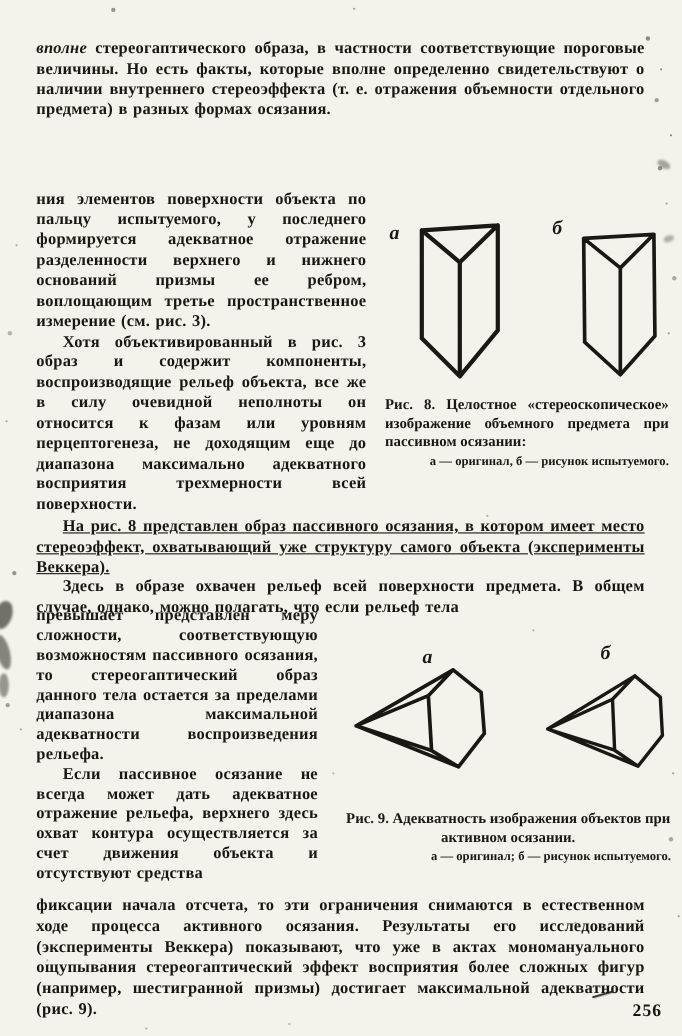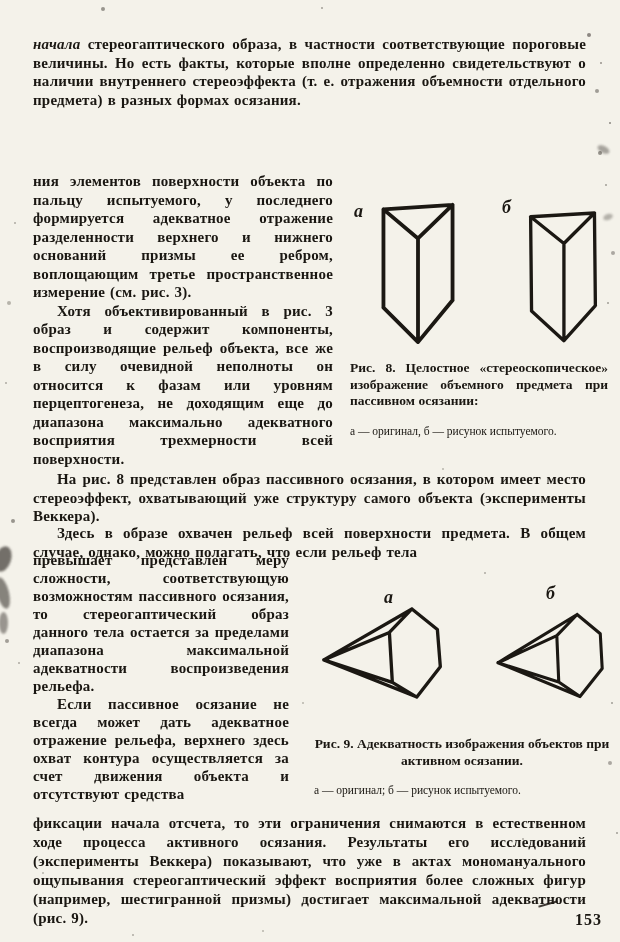--- a/index.html
+++ b/index.html
@@ -20,21 +20,21 @@
     letter-spacing:.2px;
     word-spacing:1px;
   }
   .indent{text-indent:24px;}
   .lead-italic{font-style:italic;}
   
   #p1{left:33px;top:20px;width:553px;}
   #p2-full{left:33px;top:112px;width:553px;}
   #col-c{left:33px;top:172px;width:300px;}
   #col-c .para{margin:0 0 0 0;}
-  #p4-full{left:33px;top:455px;width:553px;}
+  #p4-full{left:33px;top:455px;width:553px;text-decoration:underline;}
   #p5-full{left:33px;top:509px;width:553px;}
   #col-e{left:33px;top:551px;width:256px;line-height:18px;}
   #p6-full{left:33px;top:799px;width:553px;line-height:19px;font-family:Liberation Serif, serif;}
   
   .figure{position:absolute;}
   #fig8{left:340px;top:184px;width:276px;height:268px;}
   #fig9{left:308px;top:578px;width:308px;height:215px;}
   .fig-label{
     position:absolute;
     font-style:italic;font-weight:bold;
@@ -43,24 +43,24 @@
   .drawing{position:absolute;}
   .drawing svg{display:block;}
   .caption{
     position:absolute;
     font-weight:bold;
     font-size:13.5px;line-height:16.5px;
     text-align:justify;
   }
   .caption.centered{text-align:center;}
   .legend{
-    font-weight:normal;
+    font-weight:bold;
     font-size:11.5px;line-height:15px;
-    text-align:left;
-    margin-top:14px;
+    text-align:right;
+    margin-top:3px;
     font-style:normal;
   }
   #page-number{
     position:absolute;left:575px;top:911px;
     font-size:16px;font-weight:bold;letter-spacing:1px;
   }
   
   .speckles{
     position:absolute;left:0;top:0;width:2px;height:2px;background:transparent;border-radius:50%;
     box-shadow:
@@ -99,21 +99,21 @@
   #blob-right-1{left:597px;top:146px;width:13px;height:7px;transform:rotate(28deg);opacity:.6;}
   #blob-right-2{left:603px;top:214px;width:10px;height:6px;transform:rotate(-20deg);opacity:.5;}
   #pen-mark{left:538px;top:903px;width:20px;height:2px;background:rgba(30,25,20,.85);border-radius:2px;transform:rotate(-16deg);filter:blur(.4px);position:absolute;}
   svg .stroke{fill:none;stroke:#1b1813;stroke-linecap:round;stroke-linejoin:round;}
 </style>
 </head>
 <body>
 
 <div class="page">
 
-  <p class="txt" id="p1"><span class="lead-italic">начала</span> <span>стереогаптического образа, в частности соответствующие пороговые величины. Но есть факты, которые вполне определенно свидетельствуют о наличии внутреннего стереоэффекта (т. е. отражения объемности отдельного предмета) в разных формах осязания.</span></p>
+  <p class="txt" id="p1"><span class="lead-italic">вполне</span> <span>стереогаптического образа, в частности соответствующие пороговые величины. Но есть факты, которые вполне определенно свидетельствуют о наличии внутреннего стереоэффекта (т. е. отражения объемности отдельного предмета) в разных формах осязания.</span></p>
 
 
   <div class="txt" id="col-c">
     <div class="para">ния элементов поверхности объекта по пальцу испытуемого, у последнего формируется адекватное отражение разделенности верхнего и нижнего оснований призмы ее ребром, воплощающим третье пространственное измерение (см. рис. 3).</div>
     <div class="para indent">Хотя объективированный в рис. 3 образ и содержит компоненты, воспроизводящие рельеф объекта, все же в силу очевидной неполноты он относится к фазам или уровням перцептогенеза, не доходящим еще до диапазона максимально адекватного восприятия трехмерности всей поверхности.</div>
   </div>
 
   <div class="figure" id="fig8">
     <span class="fig-label" style="left:14px;top:18px;">а</span>
     <span class="fig-label" style="left:162px;top:14px;">б</span>
@@ -160,21 +160,21 @@
     </div>
 
     <div class="caption centered" style="left:6px;top:158px;width:296px;">
       <span>Рис. 9. Адекватность изображения объектов при активном осязании.</span>
       <div class="legend">а — оригинал; б — рисунок испытуемого.</div>
     </div>
   </div>
 
   <p class="txt" id="p6-full">фиксации начала отсчета, то эти ограничения снимаются в естественном ходе процесса активного осязания. Результаты его исследований (эксперименты Веккера) показывают, что уже в актах мономануального ощупывания стереогаптический эффект восприятия более сложных фигур (например, шестигранной призмы) достигает максимальной адекватности (рис. 9).</p>
 
-  <div id="page-number">153</div>
+  <div id="page-number">256</div>
 
   <div class="speckles"></div>
   <div class="blob" id="blob-left-1"></div>
   <div class="blob" id="blob-left-2"></div>
   <div class="blob" id="blob-left-3"></div>
   <div class="blob" id="blob-right-1"></div>
   <div class="blob" id="blob-right-2"></div>
   <div id="pen-mark"></div>
 
 </div>

